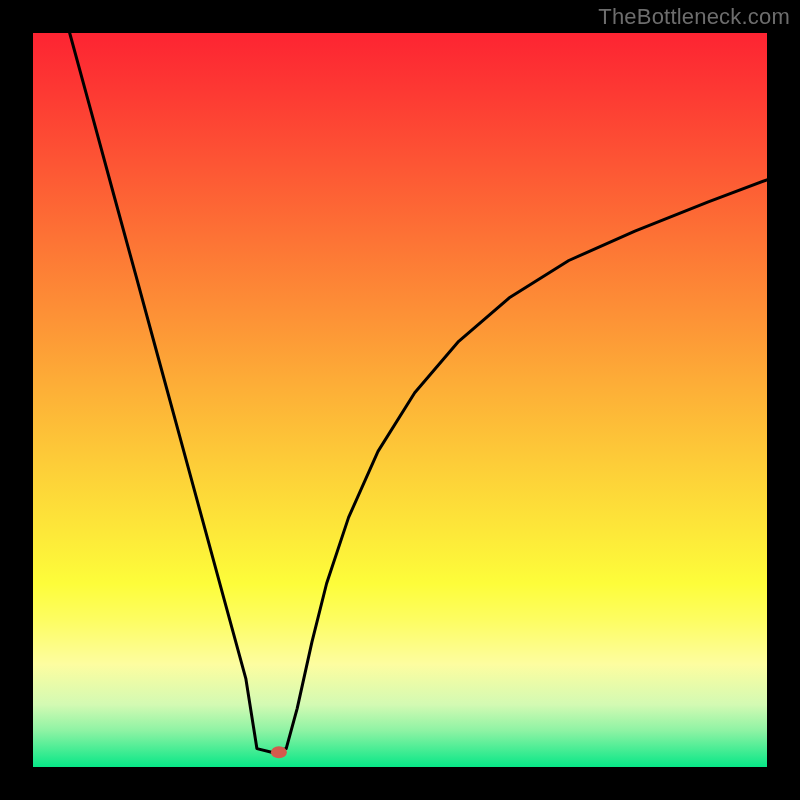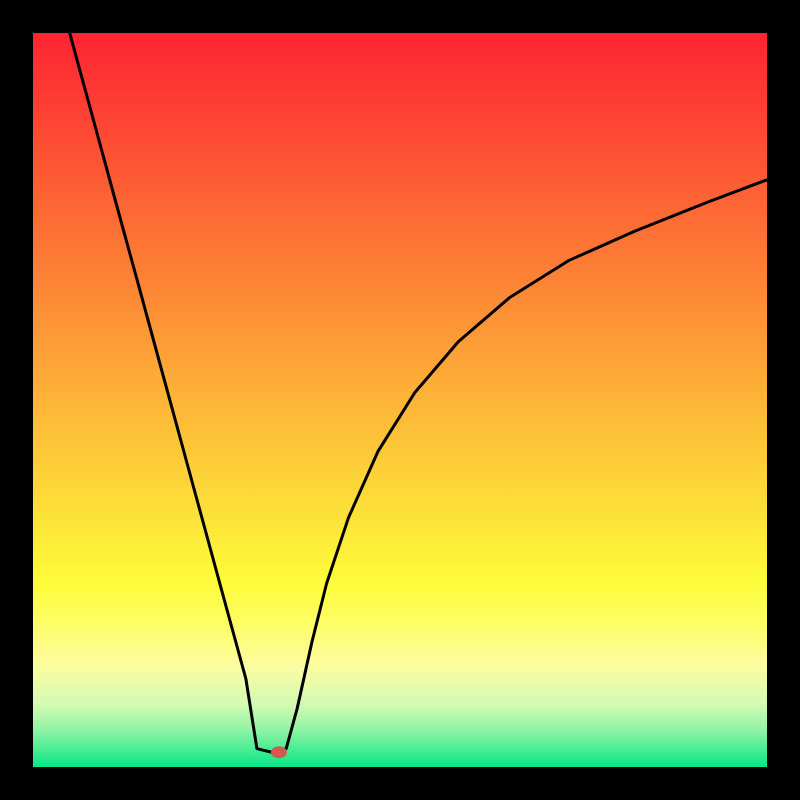--- a/index.html
+++ b/index.html
@@ -37,20 +37,21 @@
     font-weight: 500;
     letter-spacing: 0.2px;
     user-select: none;
   }
 </style>
 </head>
 <body>
 
 <div class="frame">
 
+  <div class="watermark">TheBottleneck.com</div>
 
   <div class="plot-wrap">
     <svg class="plot-svg" viewBox="0 0 734 734">
       <defs>
         <linearGradient id="bg-grad" x1="0" y1="0" x2="0" y2="1">
             <stop offset="0.00%" stop-color="#fd2432"></stop>
             <stop offset="8.00%" stop-color="#fd3933"></stop>
             <stop offset="18.00%" stop-color="#fd5634"></stop>
             <stop offset="28.00%" stop-color="#fd7335"></stop>
             <stop offset="38.00%" stop-color="#fd9036"></stop>

